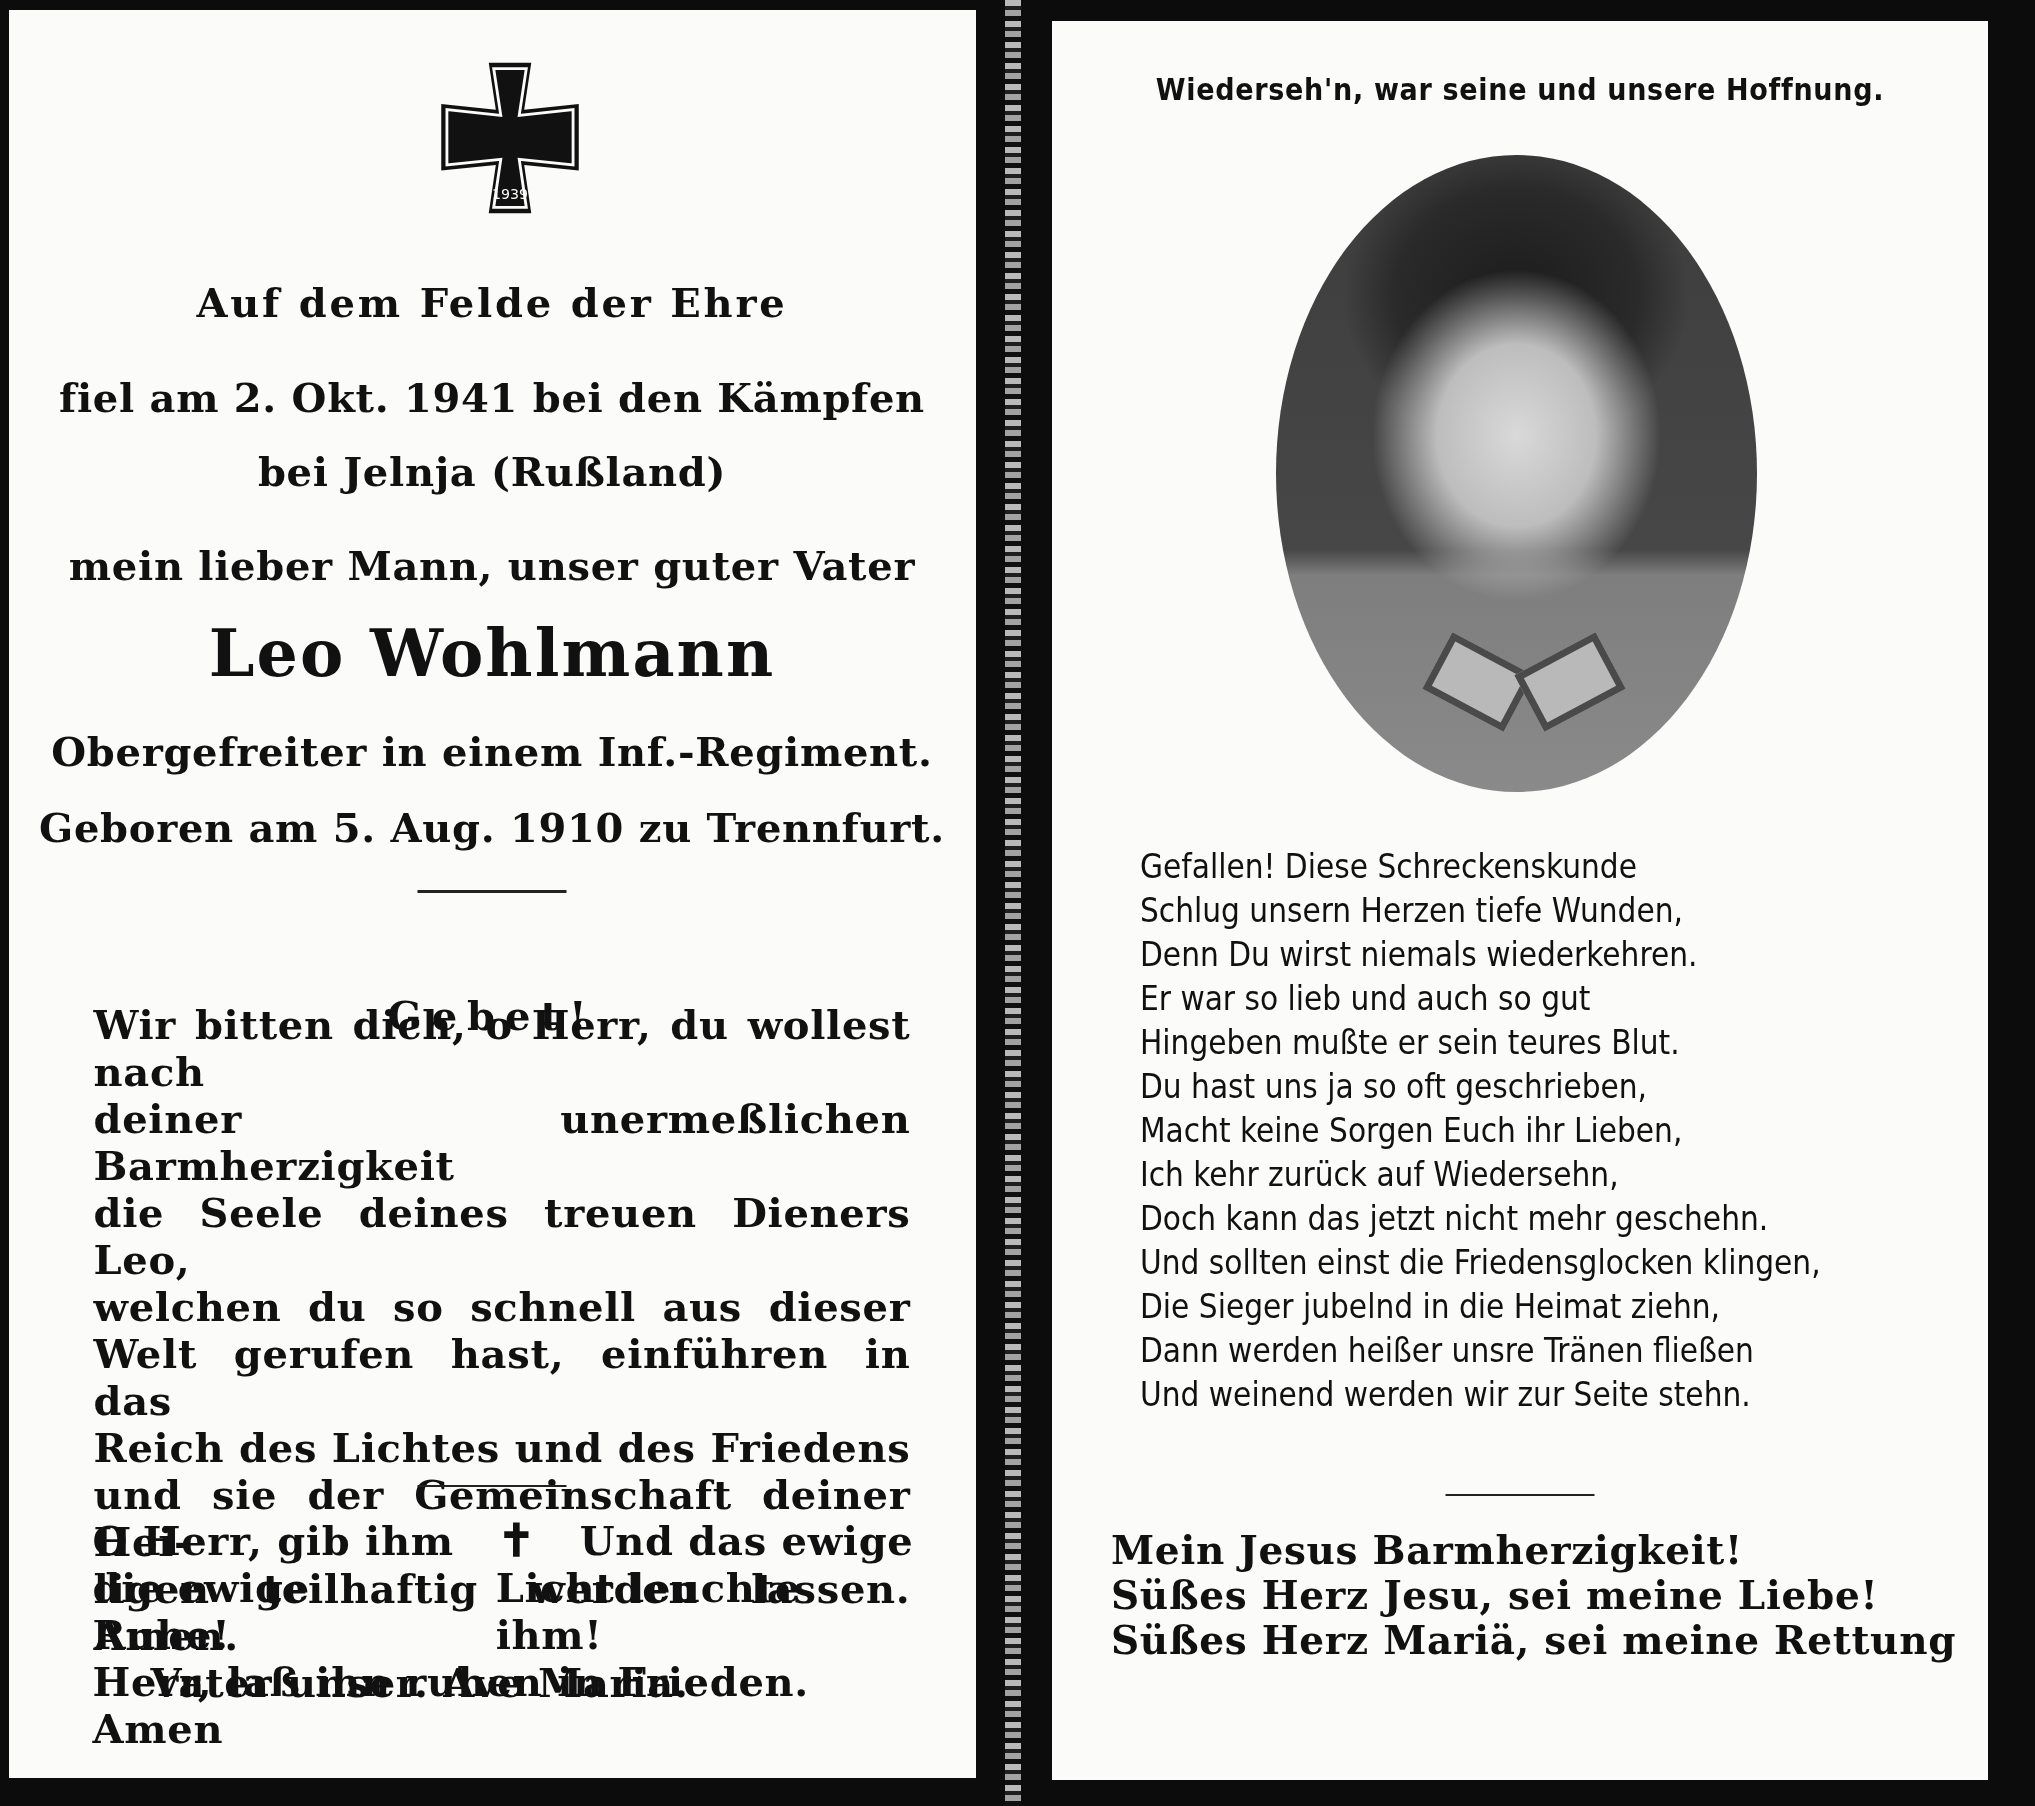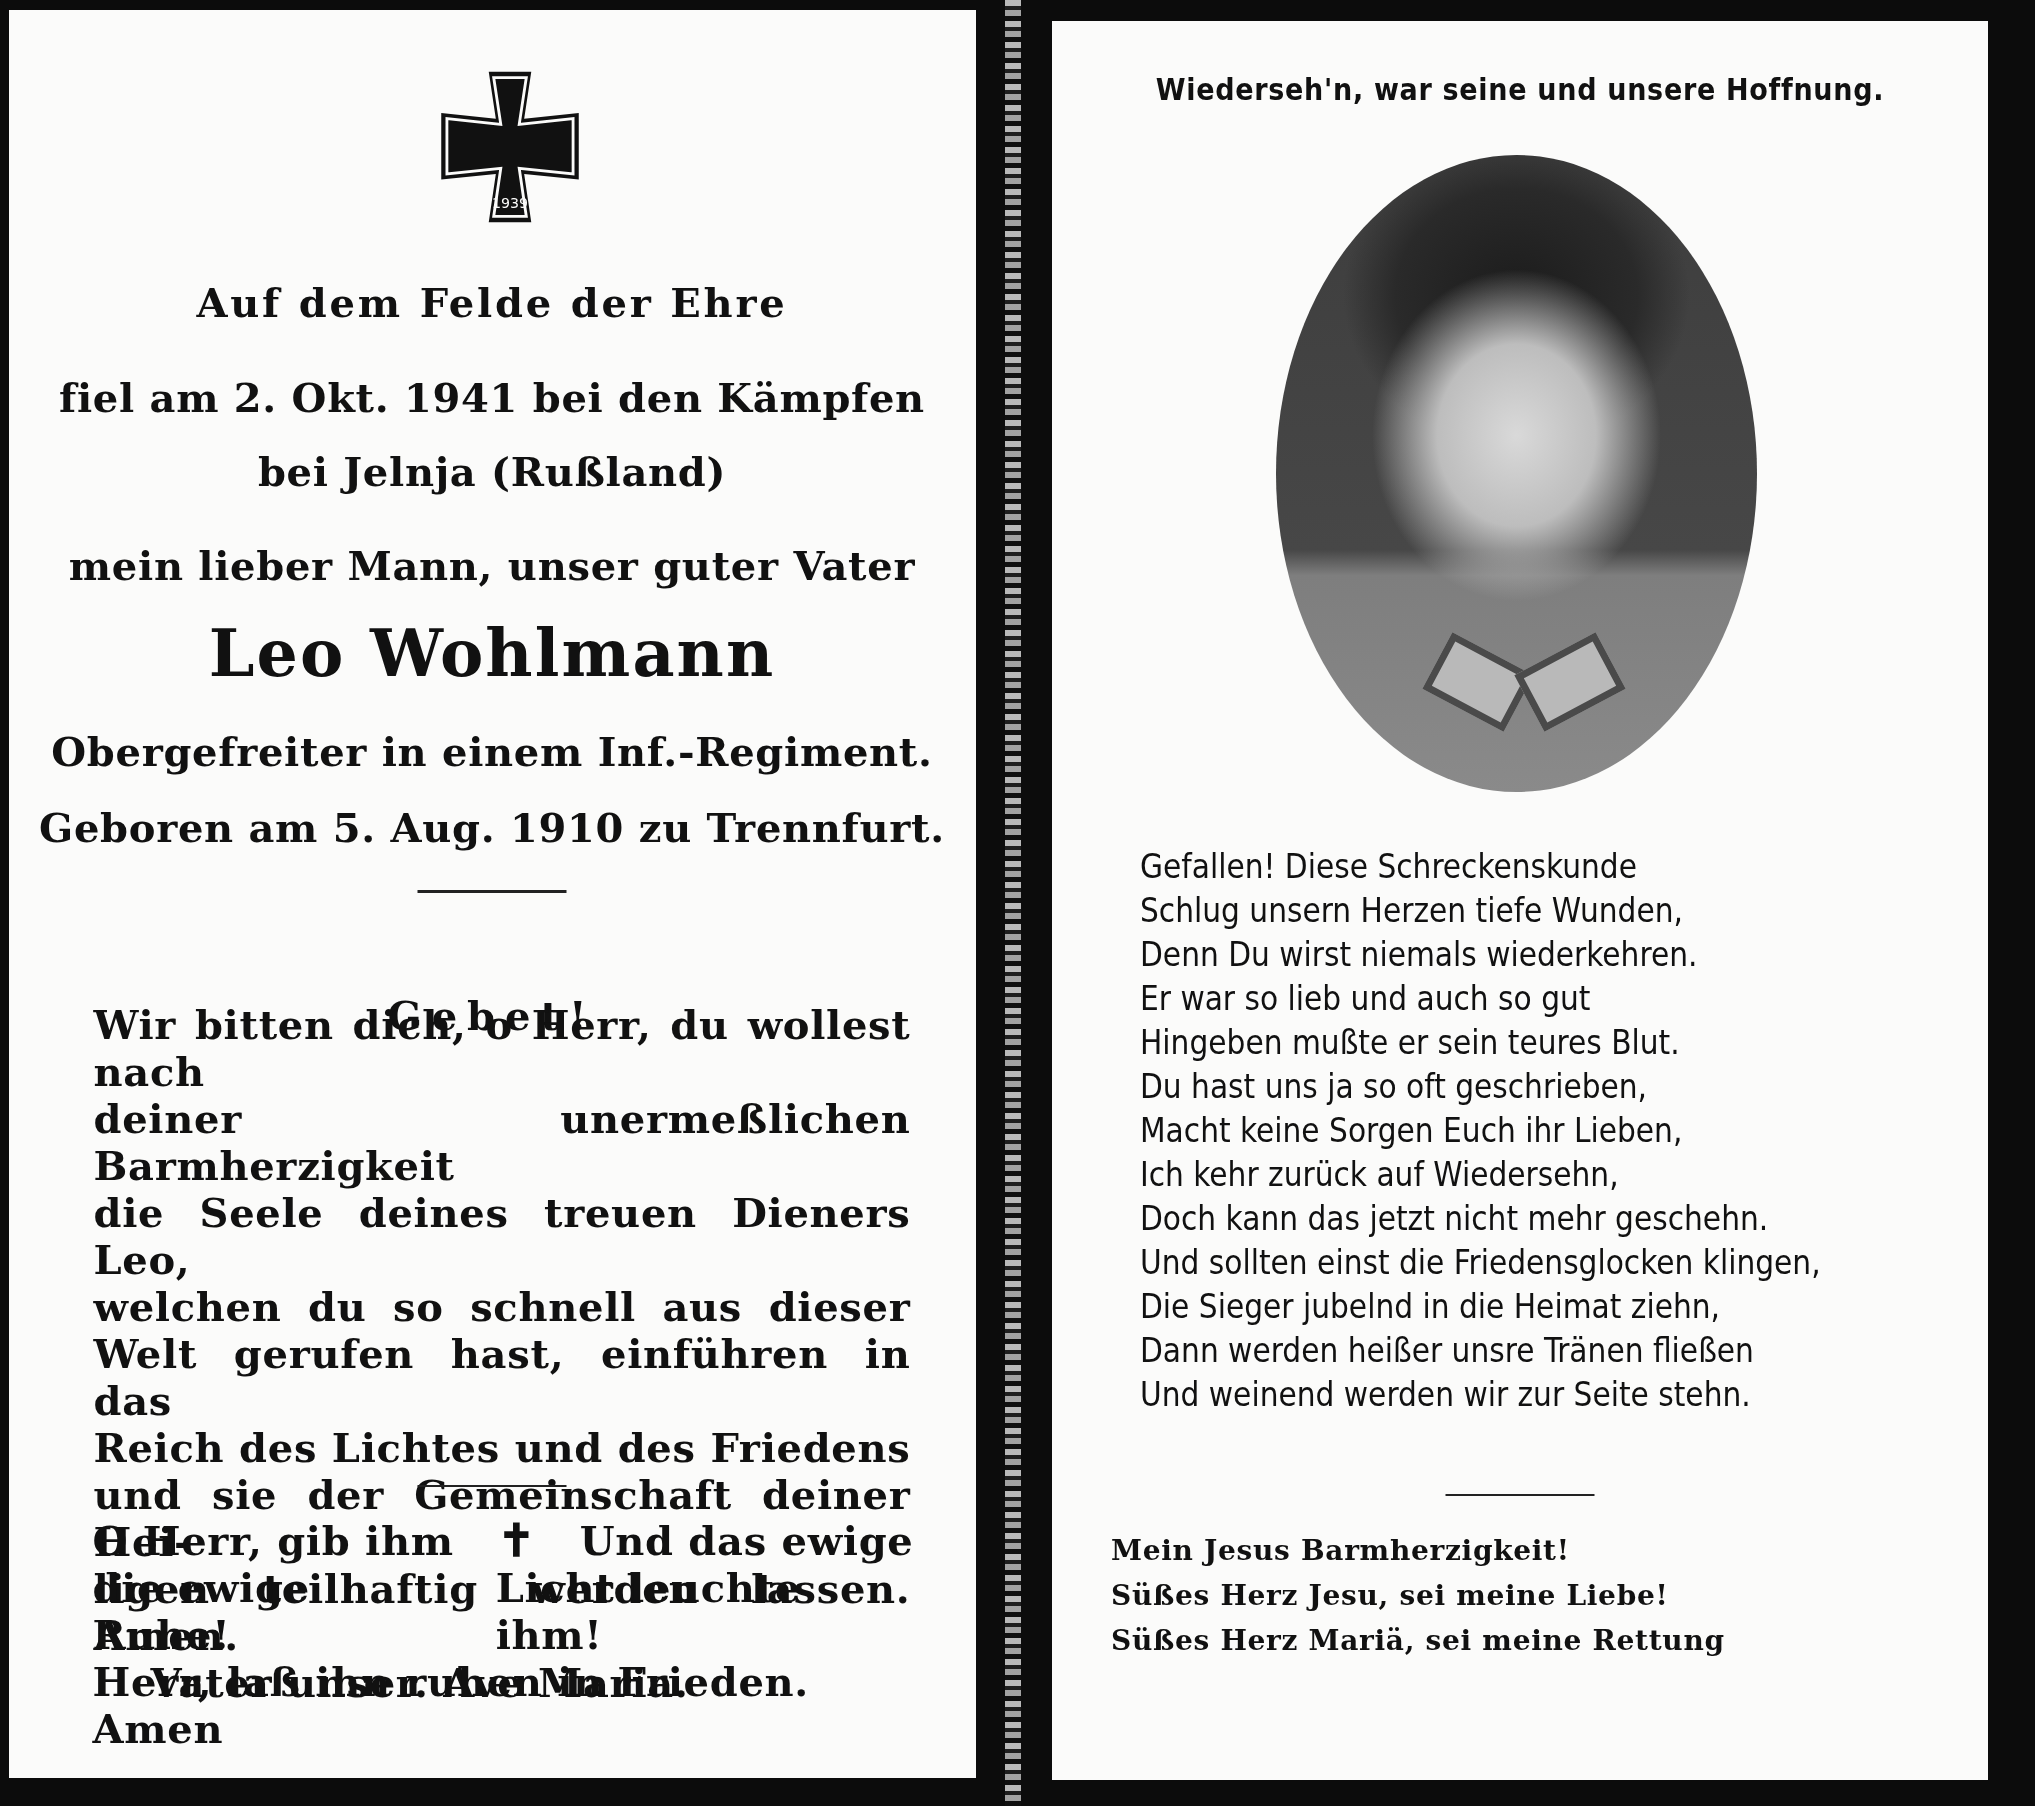--- a/index.html
+++ b/index.html
@@ -23,21 +23,21 @@
     background:
       repeating-linear-gradient(180deg, #d8d8d8 0 6.4px, #222 6.4px 10px, #bdbdbd 10px 15.6px, #111 15.6px 21px);
     opacity: 0.85;
   }
 
   .center { text-align: center; }
   .blk { position: absolute; left: 0; right: 0; }
 
   
   .emblem {
-    position: absolute; left: 428px; top: 59px; width: 146px; height: 156px;
+    position: absolute; left: 428px; top: 50px; width: 146px; height: 156px;
   }
 
   .frak { font-family: "DejaVu Serif", serif; font-weight: bold; letter-spacing: 0.7px; }
   .headline { font-size: 40px; font-weight: bold; letter-spacing: 2.8px; }
   .line { font-size: 40px; line-height: 1; text-align: center; }
   .name { font-size: 65px; font-weight: bold; letter-spacing: 2.1px; }
   .rule {
     position: absolute; height: 2.8px; background: #222; width: 149px;
     left: 50%; transform: translateX(-50%);
   }
@@ -75,21 +75,21 @@
   .portrait .collar-l { left: 156px; transform: rotate(28deg); }
   .portrait .collar-r { left: 248px; transform: rotate(-28deg); }
   .poem {
     position: absolute; left: 88px; top: 824px; width: 849px;
     font-family: "DejaVu Sans Condensed", "DejaVu Sans", sans-serif;
     font-size: 33px; line-height: 44px;
   }
   .poem div { white-space: nowrap; }
   .invocations {
     position: absolute; left: 59px; top: 1507px; width: 878px;
-    font-size: 28px; line-height: 45px;
+    font-size: 39px; line-height: 45px;
   }
 </style>
 </head>
 <body>
 
 <div class="seam"></div>
 
 <div class="panel" id="panel-left">
 
   <div class="emblem">

